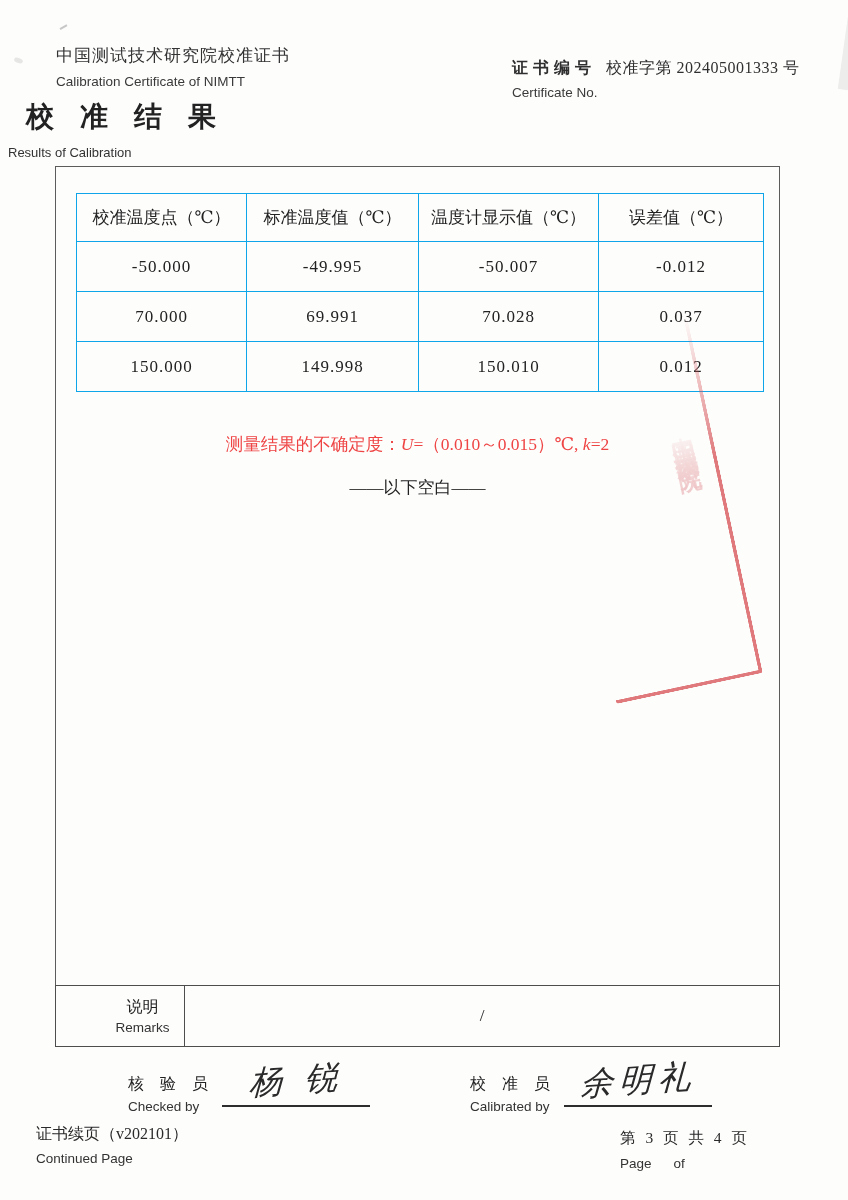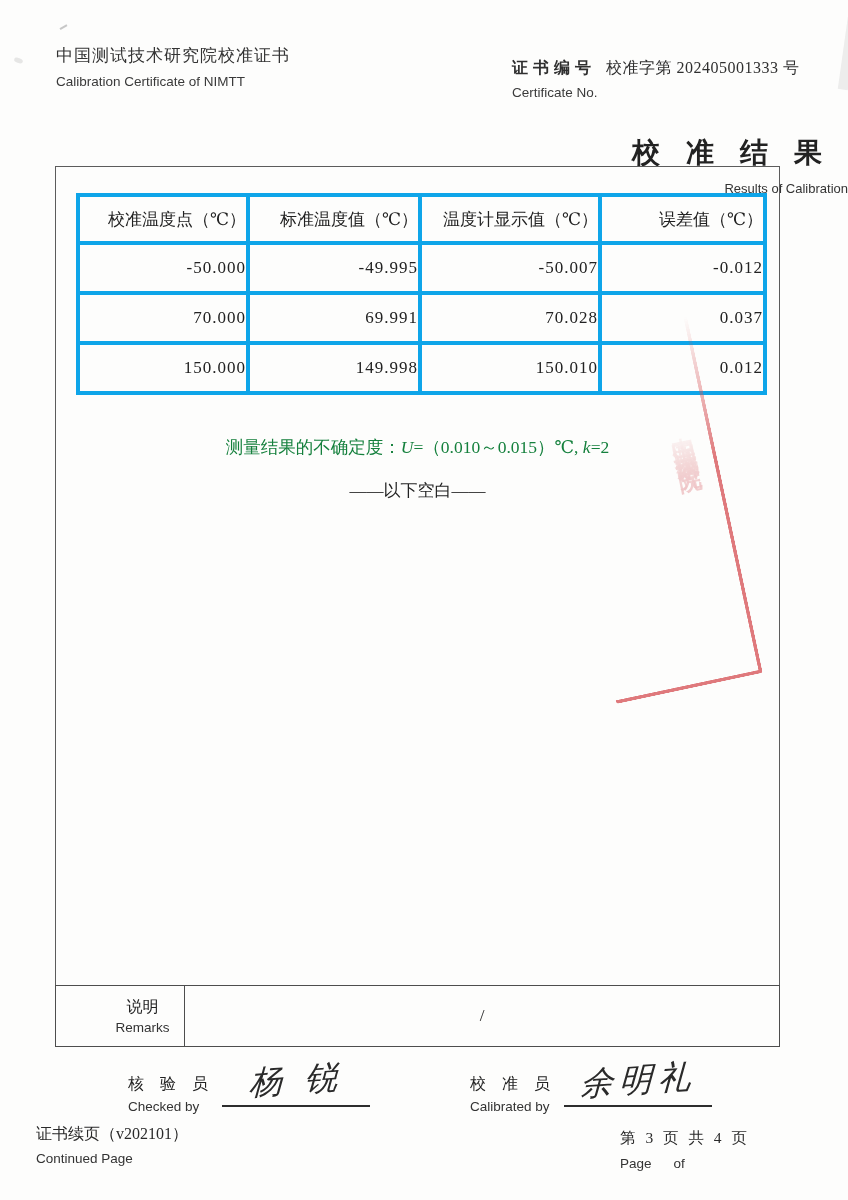--- a/index.html
+++ b/index.html
@@ -32,42 +32,42 @@
 
   .header-right { position: absolute; left: 512px; top: 46px; }
   .cert-line { font-size: 16px; white-space: nowrap; color: #2f2f2f; margin-top: 12px; }
   .cert-label { font-family: "Liberation Sans", "DejaVu Sans", sans-serif;
                 font-weight: bold; letter-spacing: 5px; margin-right: 10px; }
   .cert-value { letter-spacing: .5px; }
   .cert-en { font-family: "Liberation Sans", "DejaVu Sans", sans-serif;
              font-size: 13.5px; color: #3a3a3a; margin-top: 6px; }
 
   
-  .title-block { position: absolute; left: 0; right: 0; top: 98px; text-align: right; margin-top: 36px; }
+  .title-block { position: absolute; left: 0; right: 0; top: 98px; text-align: left; }
   .title-cn { font-family: "Liberation Sans", "DejaVu Sans", sans-serif;
               font-size: 28px; font-weight: bold; letter-spacing: 26px; padding-left: 26px;
               color: #222; }
   .title-en { font-family: "Liberation Sans", "DejaVu Sans", sans-serif;
               font-size: 13px; color: #333; margin-top: 9px; padding-left: 8px; }
 
   
   .main-box { position: absolute; left: 55px; top: 166px; width: 725px; height: 881px;
               border: 1px solid #5c5c5c; }
 
   table.results { border-collapse: collapse; margin: 26px 0 0 20px; width: 687px;
                   table-layout: fixed; }
   table.results th, table.results td {
-    border: 4px solid #0ea5e9; text-align: right; vertical-align: middle;
+    border: 1px solid #0ea5e9; text-align: center; vertical-align: middle;
     font-size: 17px; font-weight: normal; color: #222;
   }
   table.results th { height: 48px; }
   table.results td { height: 50px; letter-spacing: 1px; }
   col.c1 { width: 170px; } col.c2 { width: 172px; } col.c3 { width: 180px; } col.c4 { width: 165px; }
 
-  .uncertainty { margin-top: 40px; text-align: center; font-size: 17.5px; color: #15803d; }
+  .uncertainty { margin-top: 40px; text-align: center; font-size: 17.5px; color: #ef4444; }
   .uncertainty .ital { font-style: italic; font-family: "Liberation Serif", serif; }
   .blank-note { margin-top: 20px; text-align: center; font-size: 17px; color: #222; }
 
   
   .remarks-strip { position: absolute; left: -1px; right: -1px; bottom: -1px; height: 62px;
                    border: 1px solid #4d4d4d; display: flex; padding-left: 45px; }
   .remarks-label-cell { width: 84px; border-right: 1px solid #4d4d4d;
                         display: flex; flex-direction: column; justify-content: center;
                         align-items: center; }
   .remarks-label-cn { font-size: 16px; color: #222; }

